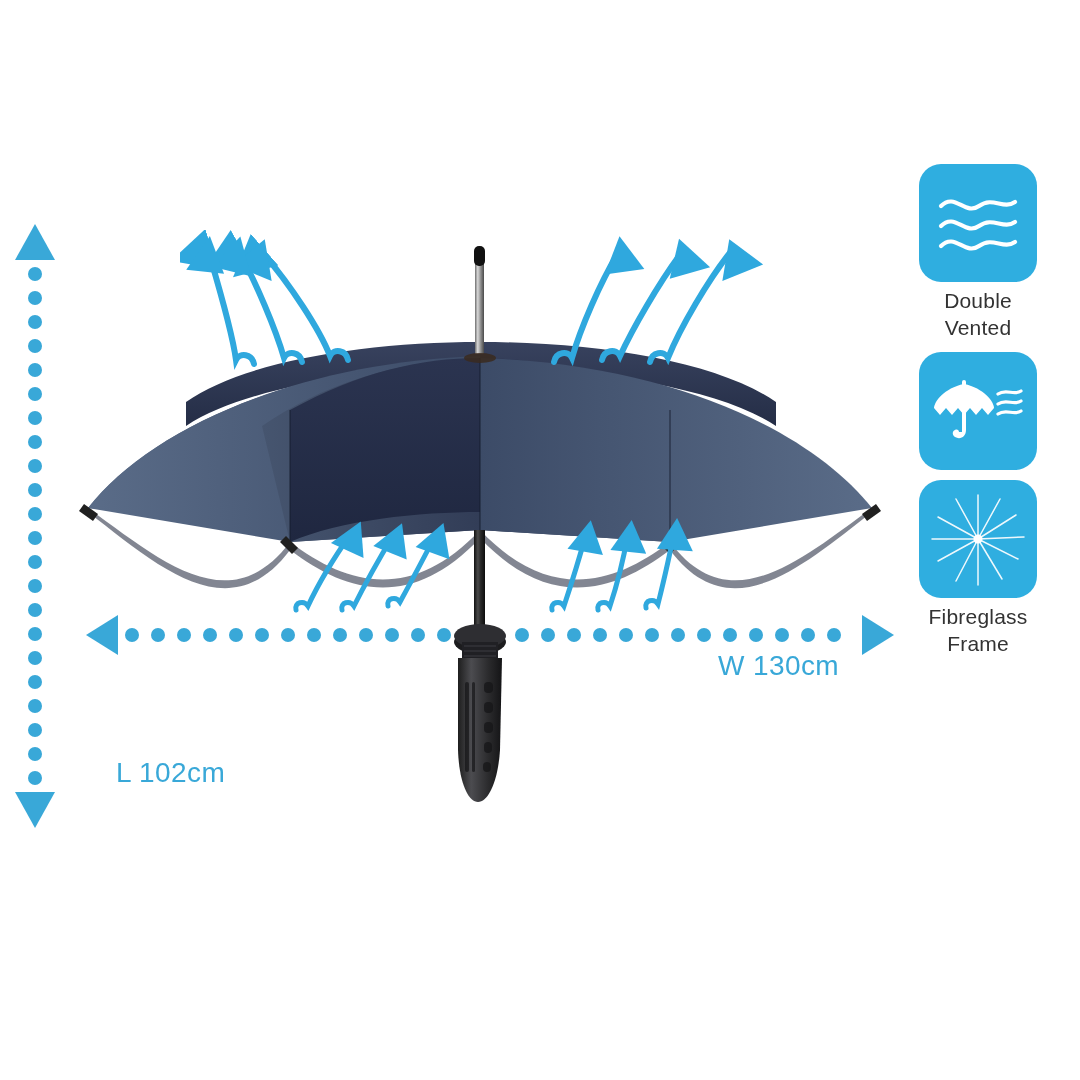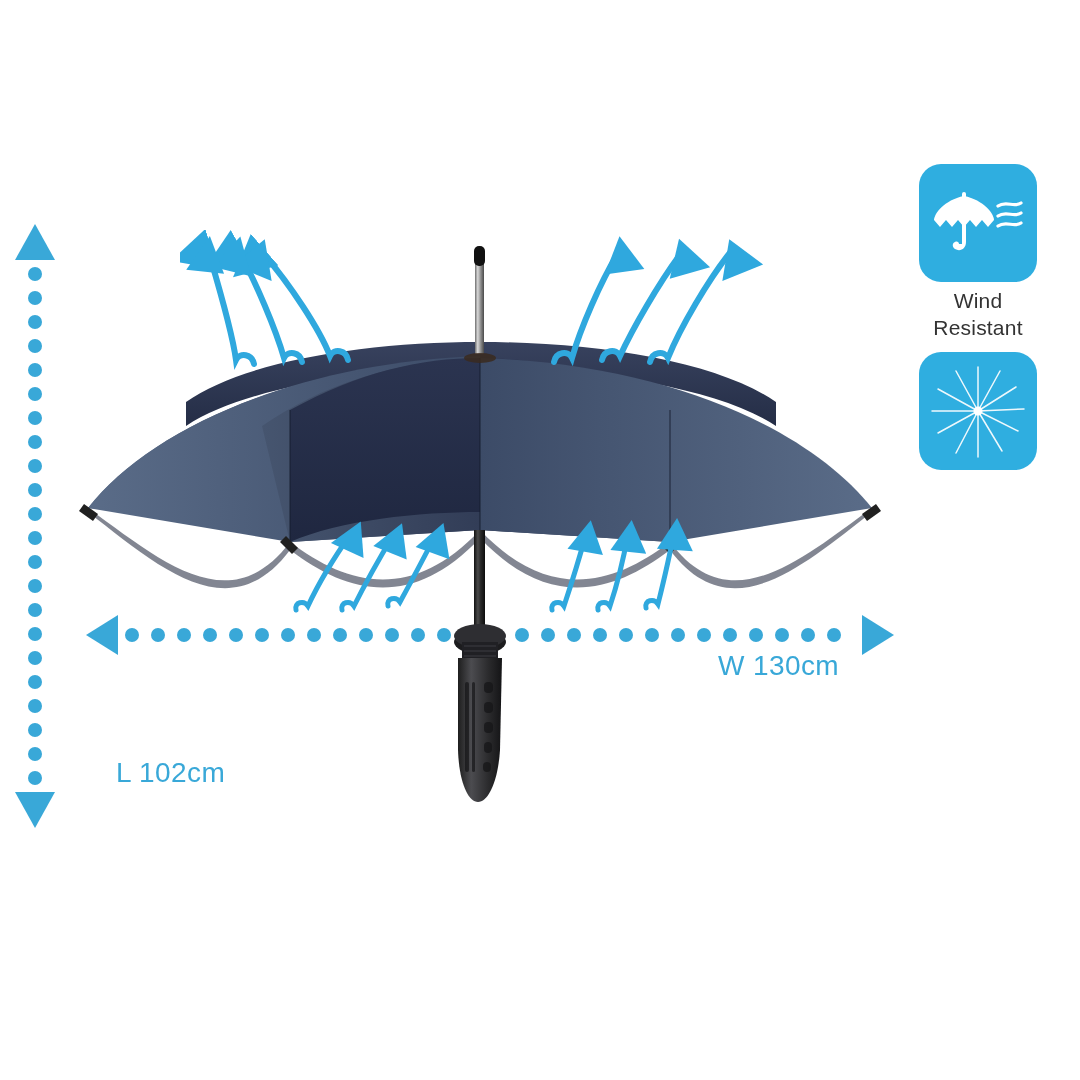--- a/index.html
+++ b/index.html
@@ -337,40 +337,51 @@
     </g>
     <g fill="#2FA8DE">
       <path d="M408 290 L426 322 L390 322 Z" transform="rotate(10 408 306)"></path>
       <path d="M450 290 L468 322 L432 322 Z" transform="rotate(6 450 306)"></path>
       <path d="M496 288 L514 320 L478 320 Z" transform="rotate(4 496 304)"></path>
     </g>
   </svg>
 
   <div class="features">
 
+    <div class="feature">
+      <div class="feature-tile" style="background:#2FAEE0">
+        <svg width="86" height="66" viewBox="0 0 86 66">
+          <g fill="none" stroke="#ffffff" stroke-linecap="round">
+            <path d="M6 16 C 20 2, 30 26, 44 16 C 58 6, 68 20, 80 12" stroke-width="4.2"></path>
+            <path d="M6 36 C 20 22, 30 46, 44 36 C 58 26, 68 40, 80 32" stroke-width="4.2"></path>
+            <path d="M6 56 C 20 42, 30 66, 44 56 C 58 46, 68 60, 80 52" stroke-width="4.2"></path>
+          </g>
+        </svg>
+      </div>
+      <div class="feature-label">
+        <span>Double</span><br>
+        <span>Vented</span>
+      </div>
+    </div>
 
     <div class="feature">
       <div class="feature-tile" style="background:#2FAEE0">
         <svg width="92" height="74" viewBox="0 0 92 74">
           <g fill="#ffffff">
             <path d="M32 10 C 12 14, 2 28, 2 34 L 62 34 C 62 28, 52 14, 32 10 Z"></path>
             <rect x="30" y="6" width="4" height="8" rx="2"></rect>
             <path d="M2 34 l6 7 l6 -7 l6 7 l6 -7 l6 7 l6 -7 l6 7 l6 -7 l6 7 l6 -7 Z"></path>
             <path d="M30 34 L 34 34 L 34 56 C 34 63, 28 66, 23 63 C 20 61, 20 57, 23 56 C 25 55, 27 56, 27 58 L 30 58 Z"></path>
           </g>
           <g fill="none" stroke="#ffffff" stroke-width="3.2" stroke-linecap="round">
             <path d="M66 20 C 74 14, 82 22, 89 17"></path>
             <path d="M66 30 C 74 24, 82 32, 89 27"></path>
             <path d="M66 40 C 74 34, 82 42, 89 37"></path>
           </g>
         </svg>
-      </div>
-      <div class="feature-label">
-        <span>Wind</span><br>
-        <span>Resistant</span>
       </div>
     </div>
 
 
     <div class="feature">
       <div class="feature-tile" style="background:#2FAEE0">
         <svg width="104" height="104" viewBox="0 0 104 104">
           <g stroke="#ffffff" stroke-width="1.5" stroke-linecap="round" opacity="0.92">
             <line x1="52" y1="52" x2="52" y2="8"></line>
             <line x1="52" y1="52" x2="74" y2="12"></line>
@@ -381,16 +392,20 @@
             <line x1="52" y1="52" x2="52" y2="98"></line>
             <line x1="52" y1="52" x2="30" y2="94"></line>
             <line x1="52" y1="52" x2="12" y2="74"></line>
             <line x1="52" y1="52" x2="6" y2="52"></line>
             <line x1="52" y1="52" x2="12" y2="30"></line>
             <line x1="52" y1="52" x2="30" y2="12"></line>
           </g>
           <circle cx="52" cy="52" r="4.5" fill="#ffffff"></circle>
         </svg>
       </div>
+      <div class="feature-label">
+        <span>Fibreglass</span><br>
+        <span>Frame</span>
+      </div>
     </div>
 
   </div>
 </div>
 
 </body></html>

